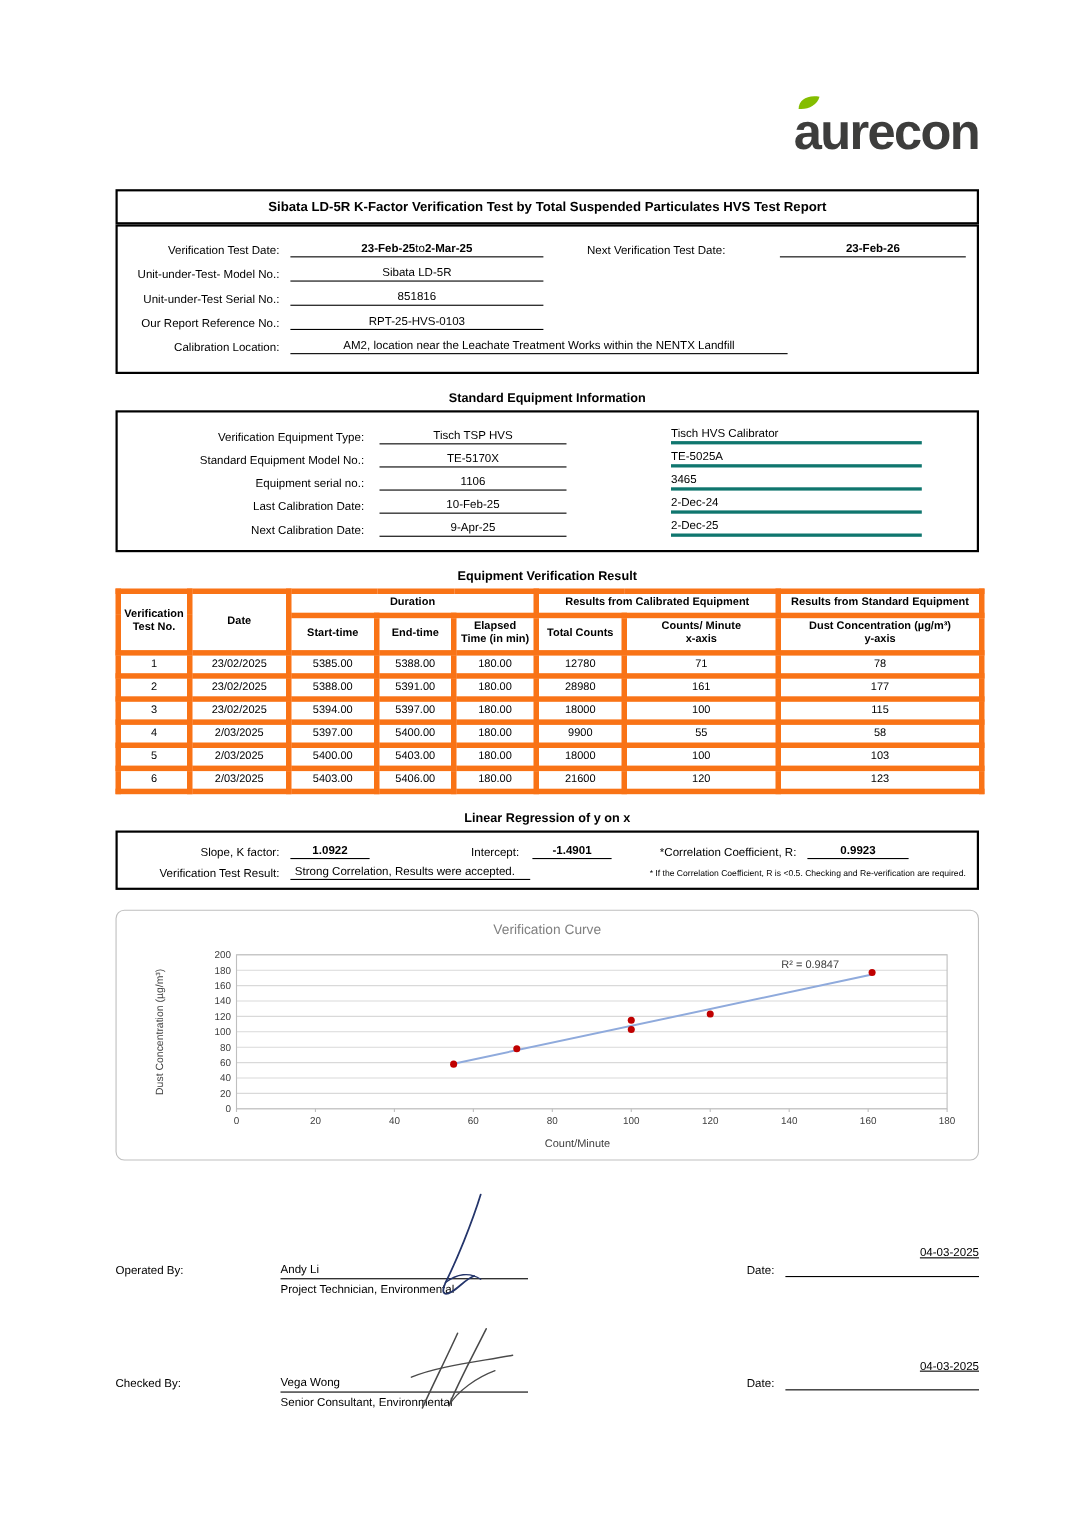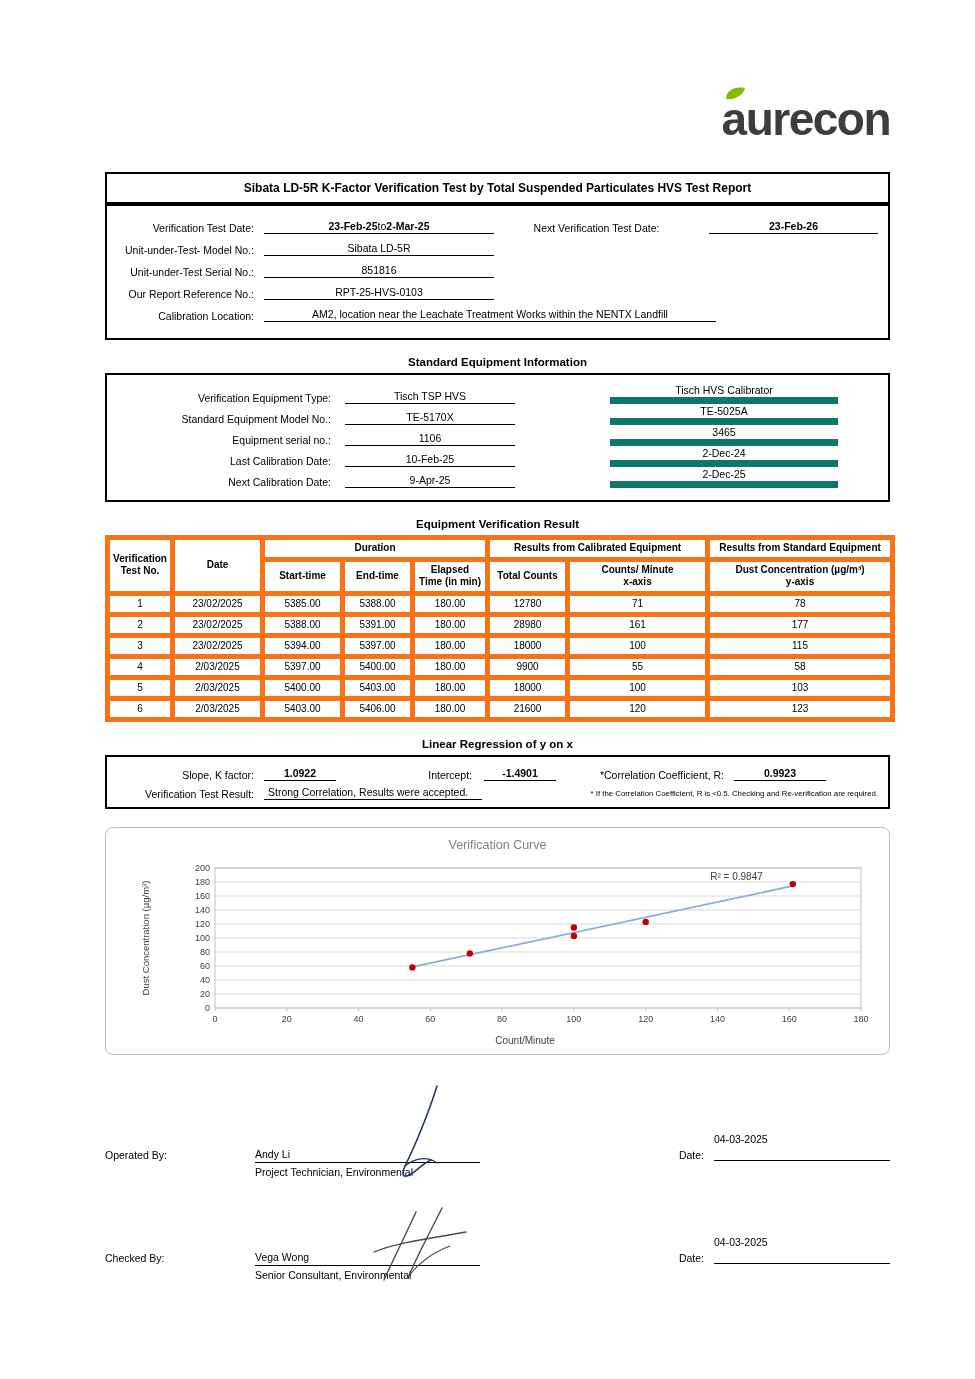--- a/index.html
+++ b/index.html
@@ -28,21 +28,21 @@
   .w-next { width:215px; text-align:center; }
   .grow { flex:1; text-align:center; }
   .w-val { width:230px; text-align:center; }
   .w-loc { width:452px; text-align:center; }
 
   
   .std-box { padding:8px 0 12px 0; }
   .std-row { display:flex; align-items:flex-end; height:21px; font-size:10.5px; }
   .std-label { width:238px; text-align:right; padding-right:14px; }
   .std-v1 { width:170px; text-align:center; border-bottom:1px solid #000; padding-bottom:1px; margin-right:95px; }
-  .std-v2 { width:228px; text-align:center; border-bottom:7px solid #0f766e; padding-bottom:1px; }
+  .std-v2 { width:228px; text-align:left; border-bottom:3px solid #0f766e; padding-bottom:1px; }
 
   
   table.vtable { width:785px; border-collapse:collapse; border:2px solid #000; table-layout:fixed; }
   .vtable th, .vtable td { border:5px solid #f97316; font-size:10px; text-align:center; padding:2px 3px; }
   .vtable th { font-weight:bold; line-height:1.25; }
   .vtable thead tr:first-child th { height:19px; }
   .vtable thead tr:last-child th { height:34px; vertical-align:middle; }
   .vtable tbody td { height:21px; }
 
   
@@ -73,21 +73,21 @@
   .sig-row.second { margin-top:58px; }
   .sig-label { width:150px; padding-bottom:17px; }
   .sig-center { width:225px; position:relative; }
   .scribble { position:absolute; pointer-events:none; }
   .scrib-1 { left:120px; bottom:-6px; }
   .scrib-2 { left:95px; bottom:-4px; }
   .sig-name { border-bottom:1px solid #000; padding-bottom:2px; }
   .sig-title { padding-top:3px; }
   .spacer { flex:1; }
   .sig-date { display:flex; gap:10px; align-items:flex-end; padding-bottom:17px; }
-  .date-value { width:176px; text-align:left; border-bottom:1px solid #000; padding-bottom:15px; }
+  .date-value { width:176px; text-align:right; border-bottom:1px solid #000; padding-bottom:15px;text-decoration:underline; }
 </style>
 </head>
 <body>
 
 <div class="page">
 
   <div class="logo-row">
     <div class="logo">
       <svg class="leaf" width="22" height="15" viewBox="0 0 22 15">
         <path d="M1,13 C1,5 9,0 20,2 C18,10 9,14 1,13 Z" fill="#84bd00"></path>

